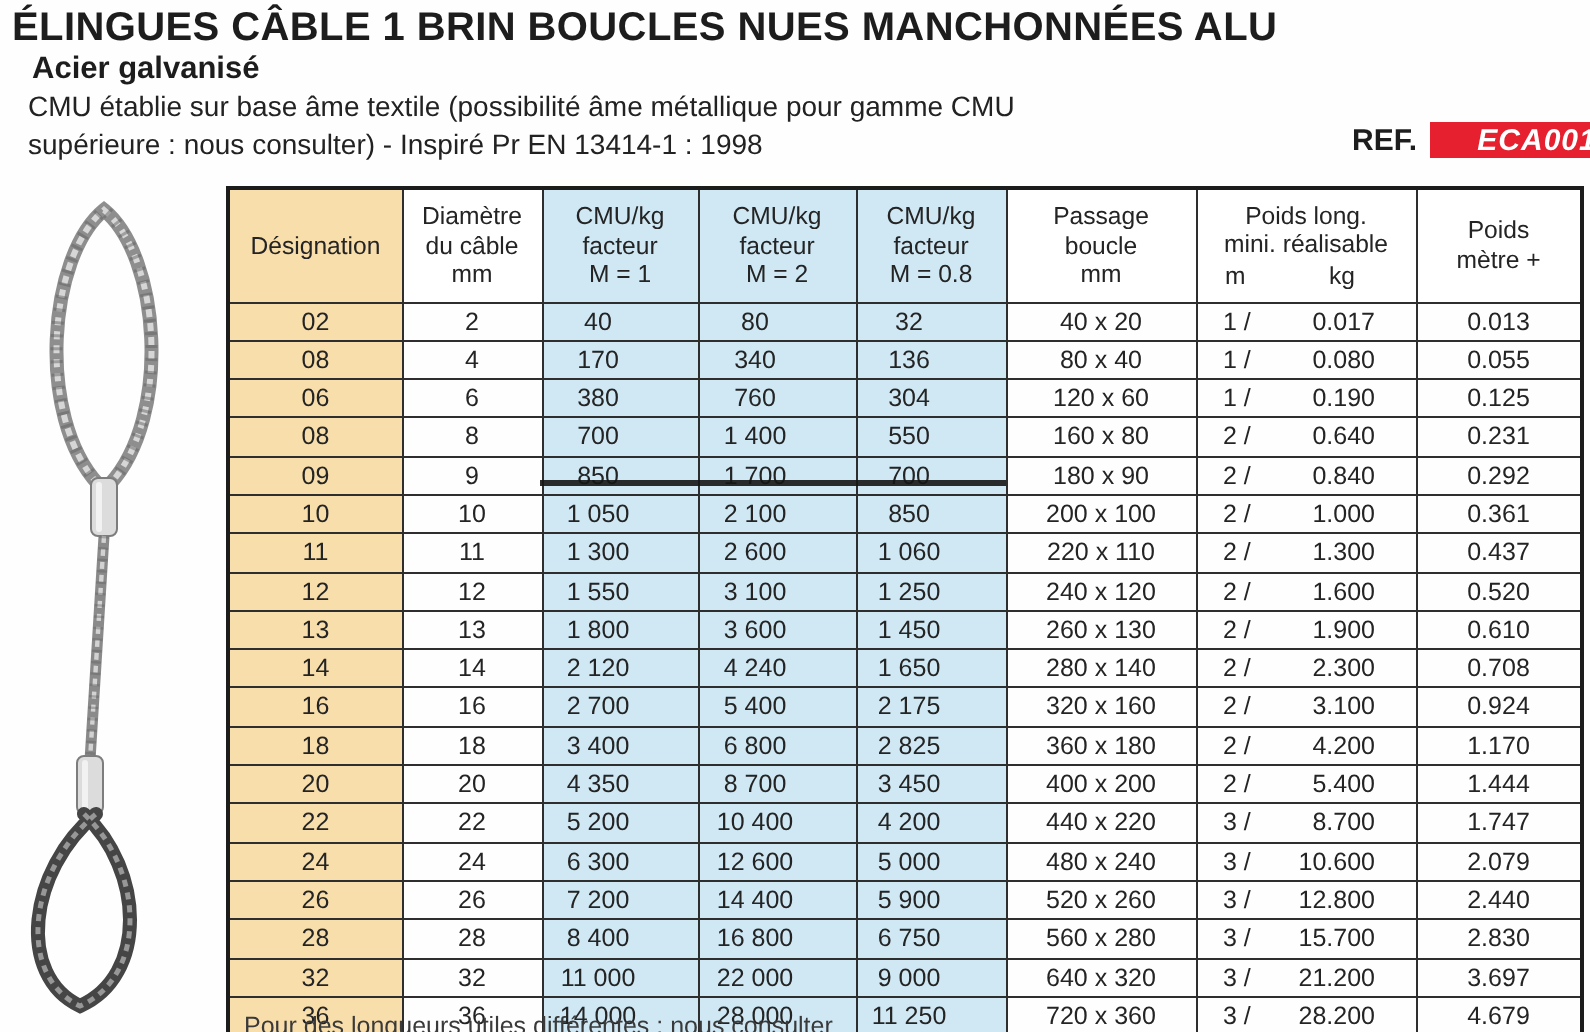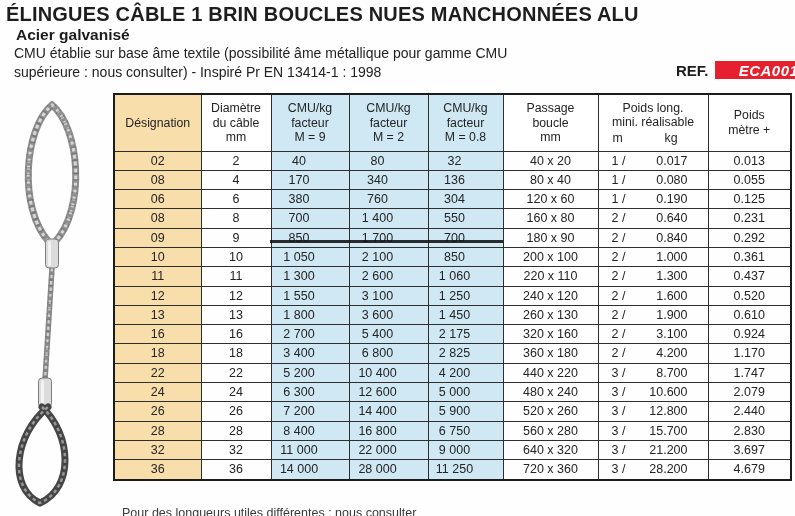--- a/index.html
+++ b/index.html
@@ -131,21 +131,21 @@
         <div>Désignation</div>
       </th>
       <th>
         <div>Diamètre</div>
           <div>du câble</div>
           <div>mm</div>
       </th>
       <th class="bg-blue">
         <div>CMU/kg</div>
           <div>facteur</div>
-          <div>M = 9</div>
+          <div>M = 1</div>
       </th>
       <th class="bg-blue">
         <div>CMU/kg</div>
           <div>facteur</div>
           <div>M = 2</div>
       </th>
       <th class="bg-blue">
         <div>CMU/kg</div>
           <div>facteur</div>
           <div>M = 0.8</div>
@@ -307,20 +307,35 @@
     <td class="c-center">260 x 130</td>
     <td class="c-poids">
       <div class="poids-flex">
         <span>2 /</span>
         <span>1.900</span>
       </div>
     </td>
     <td class="c-center">0.610</td>
   </tr>
 
+  <tr>
+    <td class="bg-beige c-center">14</td>
+    <td class="c-center">14</td>
+    <td class="bg-blue c-right">2 120</td>
+    <td class="bg-blue c-right">4 240</td>
+    <td class="bg-blue c-right">1 650</td>
+    <td class="c-center">280 x 140</td>
+    <td class="c-poids">
+      <div class="poids-flex">
+        <span>2 /</span>
+        <span>2.300</span>
+      </div>
+    </td>
+    <td class="c-center">0.708</td>
+  </tr>
 
   <tr>
     <td class="bg-beige c-center">16</td>
     <td class="c-center">16</td>
     <td class="bg-blue c-right">2 700</td>
     <td class="bg-blue c-right">5 400</td>
     <td class="bg-blue c-right">2 175</td>
     <td class="c-center">320 x 160</td>
     <td class="c-poids">
       <div class="poids-flex">
@@ -340,20 +355,35 @@
     <td class="c-center">360 x 180</td>
     <td class="c-poids">
       <div class="poids-flex">
         <span>2 /</span>
         <span>4.200</span>
       </div>
     </td>
     <td class="c-center">1.170</td>
   </tr>
 
+  <tr>
+    <td class="bg-beige c-center">20</td>
+    <td class="c-center">20</td>
+    <td class="bg-blue c-right">4 350</td>
+    <td class="bg-blue c-right">8 700</td>
+    <td class="bg-blue c-right">3 450</td>
+    <td class="c-center">400 x 200</td>
+    <td class="c-poids">
+      <div class="poids-flex">
+        <span>2 /</span>
+        <span>5.400</span>
+      </div>
+    </td>
+    <td class="c-center">1.444</td>
+  </tr>
 
   <tr>
     <td class="bg-beige c-center">22</td>
     <td class="c-center">22</td>
     <td class="bg-blue c-right">5 200</td>
     <td class="bg-blue c-right">10 400</td>
     <td class="bg-blue c-right">4 200</td>
     <td class="c-center">440 x 220</td>
     <td class="c-poids">
       <div class="poids-flex">

